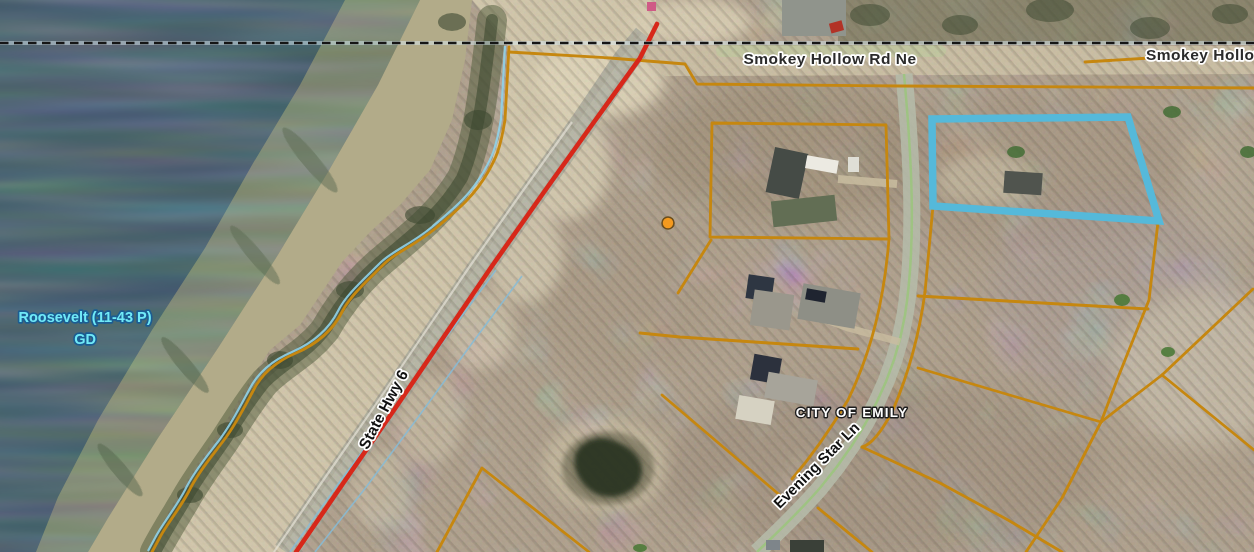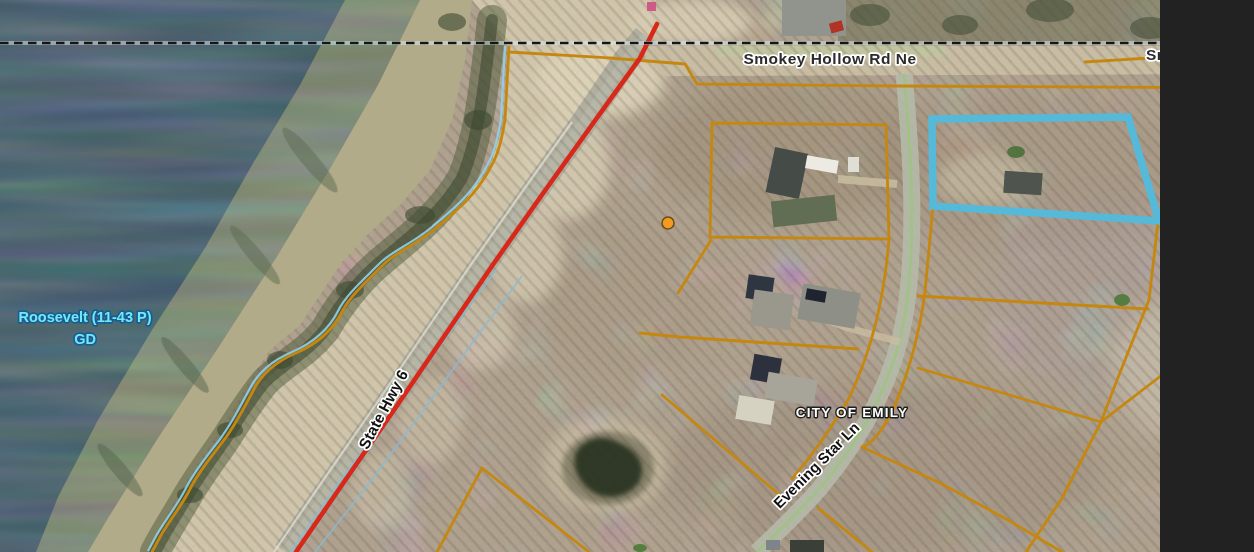--- a/index.html
+++ b/index.html
@@ -1,16 +1,16 @@
 <!DOCTYPE html>
 <html><head>
 <meta charset="utf-8">
 <style>
   html,body{margin:0;padding:0;background:#222;}
-  .map-frame{position:relative;width:1160px;height:552px;overflow:hidden;
+  .map-frame{position:relative;width:1254px;height:552px;overflow:hidden;
     font-family:"Liberation Sans","DejaVu Sans",sans-serif;}
   svg{display:block;}
   text{font-family:"Liberation Sans","DejaVu Sans",sans-serif;font-weight:700;
     paint-order:stroke;stroke-linejoin:round;}
   .halo-white{stroke:#ffffff;stroke-width:3.4px;}
   .halo-dark{stroke:#1d1d1d;stroke-width:2.8px;}
   .halo-navy{stroke:#1b5d92;stroke-width:3.4px;}
 </style>
 </head>
 <body>

